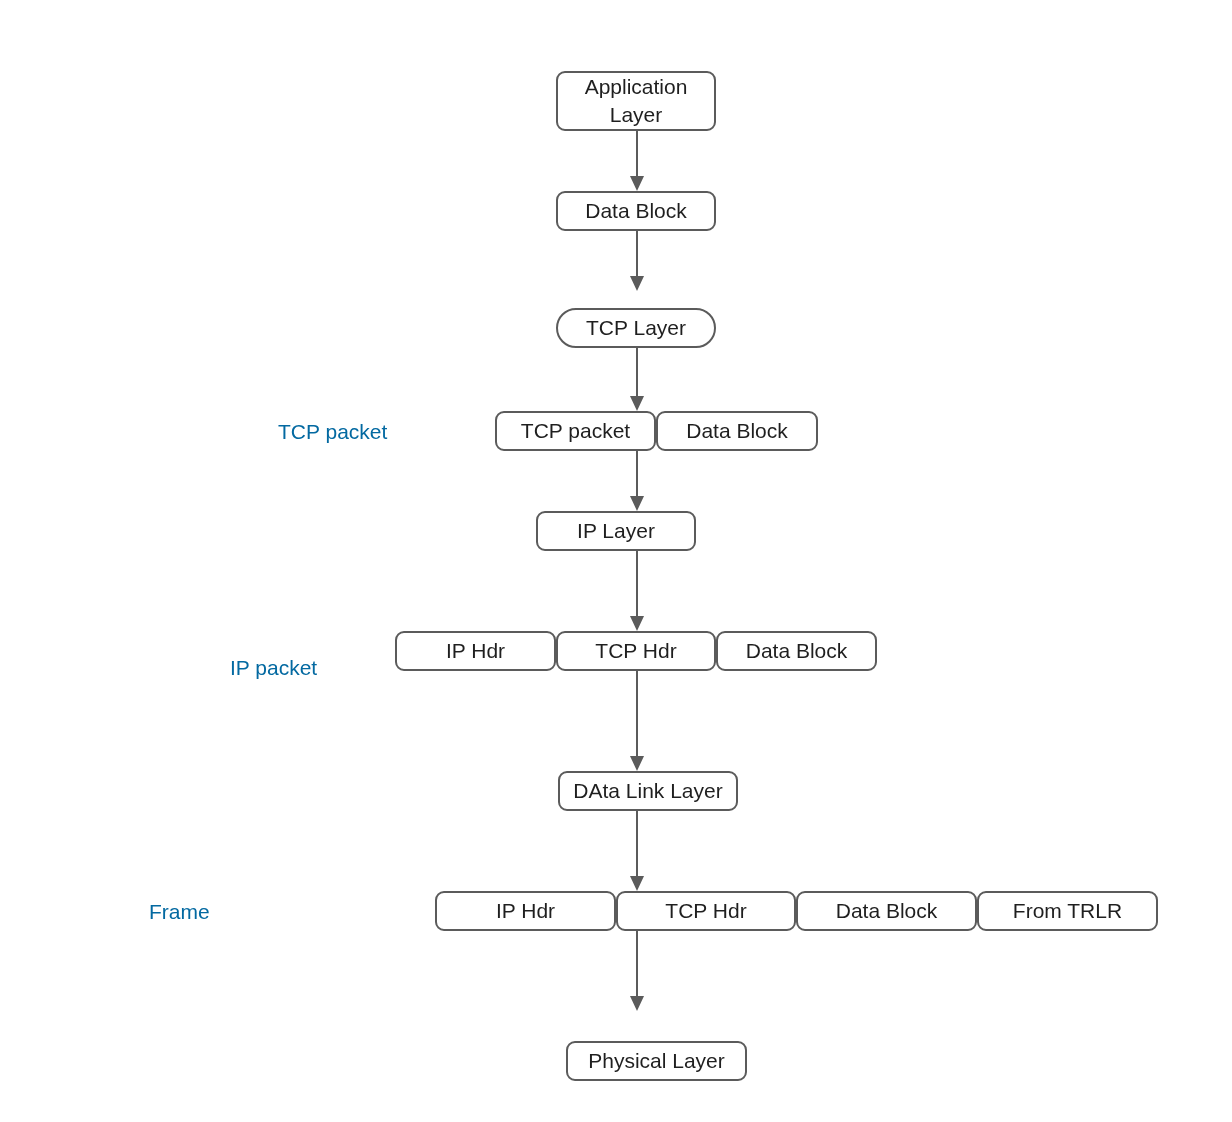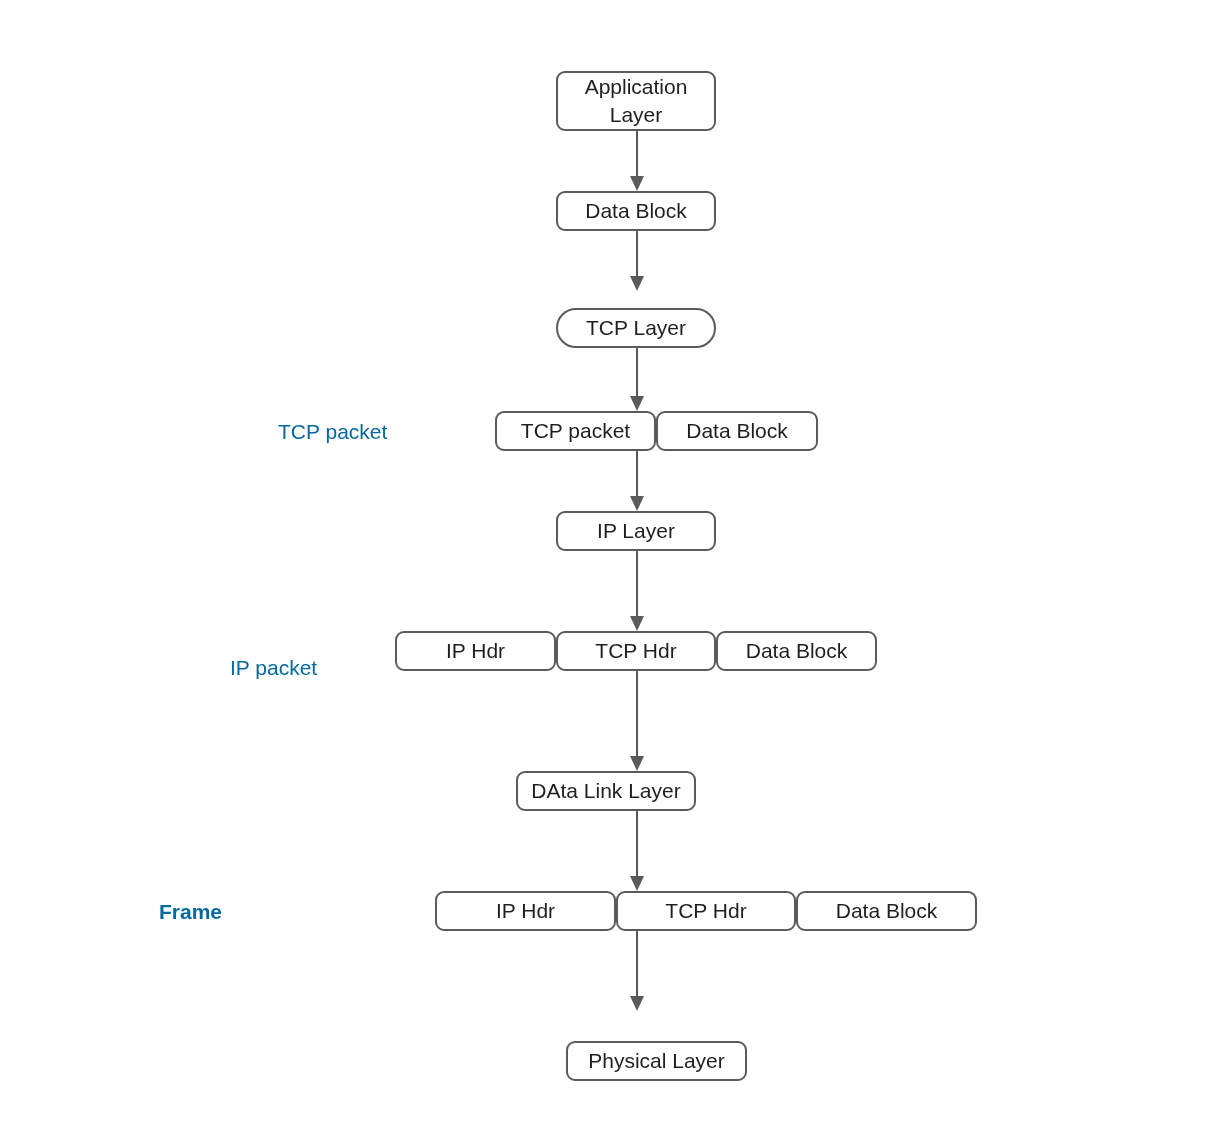--- a/index.html
+++ b/index.html
@@ -108,29 +108,30 @@
 Layer</div>
 
   <div class="node" style="left:556px; top:191px; width:160px; height:40px;">Data Block</div>
 
   <div class="node" style="left:556px; top:308px; width:160px; height:40px;border-radius:20px;">TCP Layer</div>
 
   <div class="row-label" style="left:278px; top:421px;">TCP packet</div>
   <div class="node" style="left:495px; top:411px; width:161px; height:40px;">TCP packet</div>
   <div class="node" style="left:656px; top:411px; width:162px; height:40px;">Data Block</div>
 
-  <div class="node" style="left:556px; top:511px; width:160px; height:40px;">IP Layer</div>
+  <div class="node" style="left:536px; top:511px; width:160px; height:40px;">IP Layer</div>
 
   <div class="row-label" style="left:230px; top:641px;margin-top:16px;">IP packet</div>
   <div class="node" style="left:395px; top:631px; width:161px; height:40px;">IP Hdr</div>
   <div class="node" style="left:556px; top:631px; width:160px; height:40px;">TCP Hdr</div>
   <div class="node" style="left:716px; top:631px; width:161px; height:40px;">Data Block</div>
 
-  <div class="node" style="left:516px; top:771px; width:180px; height:40px;">DAta Link Layer</div>
+  <div class="node" style="left:558px; top:771px; width:180px; height:40px;">DAta Link Layer</div>
 
-  <div class="row-label" style="left:159px; top:901px;font-weight:bold;">Frame</div>
+  <div class="row-label" style="left:149px; top:901px;">Frame</div>
   <div class="node" style="left:435px; top:891px; width:181px; height:40px;">IP Hdr</div>
   <div class="node" style="left:616px; top:891px; width:180px; height:40px;">TCP Hdr</div>
   <div class="node" style="left:796px; top:891px; width:181px; height:40px;">Data Block</div>
+  <div class="node" style="left:977px; top:891px; width:181px; height:40px;">From TRLR</div>
 
   <div class="node" style="left:566px; top:1041px; width:181px; height:40px;">Physical Layer</div>
 
 </div>
 
 </body></html>

